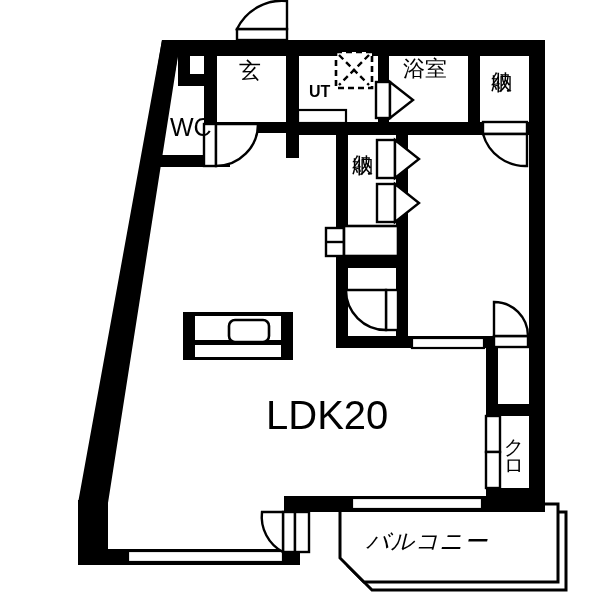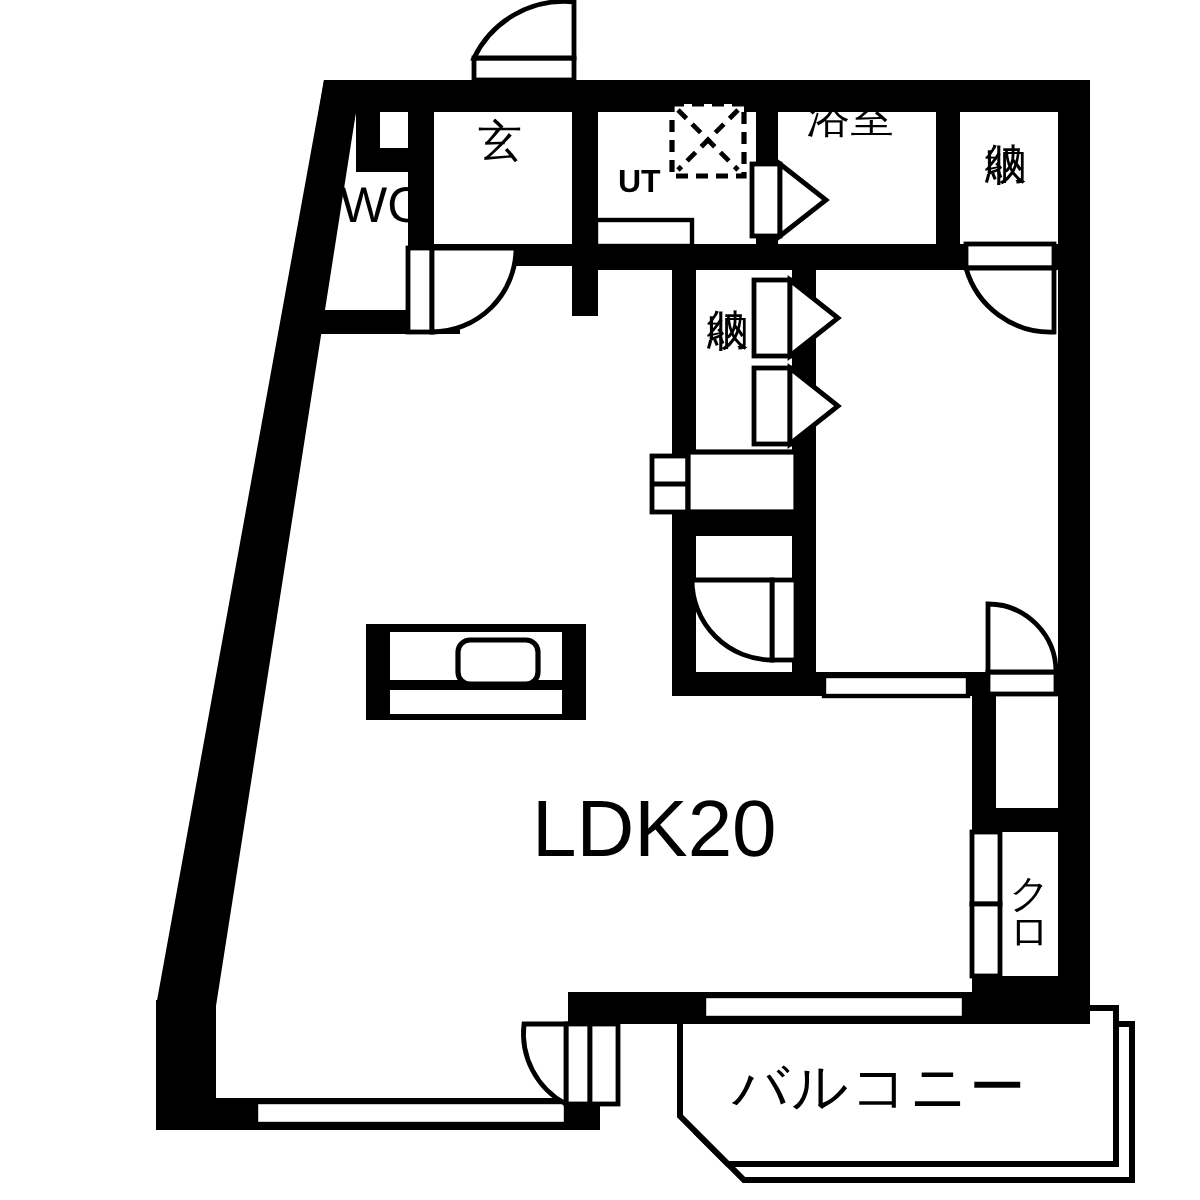--- a/index.html
+++ b/index.html
@@ -42,43 +42,45 @@
   }
   .lbl-room {
     font-size: 31px;
     font-weight: 400;
   }
   .lbl-med {
     font-size: 22px;
     font-weight: 400;
   }
   .lbl-balcony {
-    font-size: 28px;
+    font-size: 23px;
     letter-spacing: 1px;
     font-weight: 400;
+    font-style: italic;
   }
   .lbl-vert {
     font-size: 21px;
     writing-mode: vertical-rl;
     text-orientation: upright;
     line-height: 1.04;
     font-weight: 400;
   }
   .lbl-vert-sm {
     font-size: 20px;
     writing-mode: vertical-rl;
     text-orientation: upright;
     line-height: 1.02;
     font-weight: 400;
   }
   .lbl-wc {
     font-size: 25px;
     line-height: 1.05;
     font-weight: 400;
     text-align: center;
+    margin-top: 24px;
   }
   .lbl-ut {
     font-size: 16px;
     font-weight: 700;
   }
 </style>
 </head>
 <body>
 
 <div id="plan-root">
@@ -261,21 +263,21 @@
   </svg>
 
   <div class="label lbl-wc" style="left:170px; top:90px; width:40px;">
     <div>WC</div>
   </div>
 
   <div class="label lbl-med" style="left:239px; top:60px;">玄</div>
 
   <div class="label lbl-ut" style="left:309px; top:84px;">UT</div>
 
-  <div class="label lbl-med" style="left:403px; top:48px;">浴室</div>
+  <div class="label lbl-med" style="left:403px; top:58px;">浴室</div>
 
   <div class="label lbl-vert" style="left:491px; top:55px;">収納</div>
 
   <div class="label lbl-vert" style="left:352px; top:138px;">収納</div>
 
 
   <div class="label lbl-ldk" style="left:240px; top:395px;">LDK20</div>
 
   <div class="label lbl-vert-sm" style="left:504px; top:424px;">クロ</div>
 

